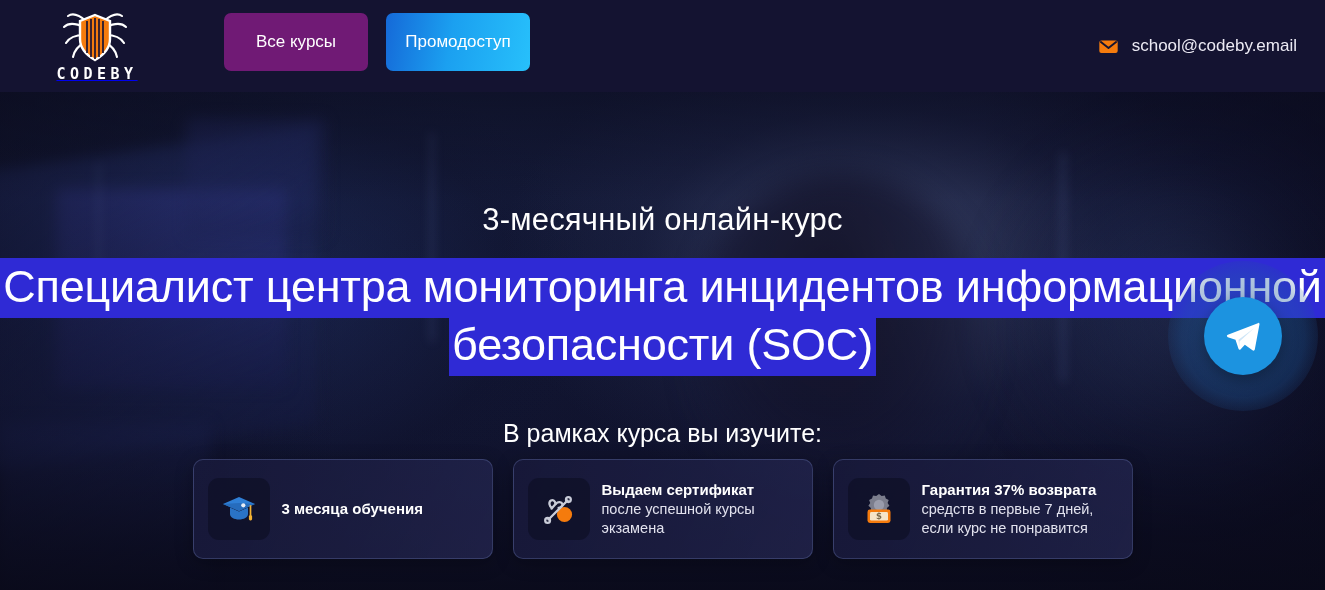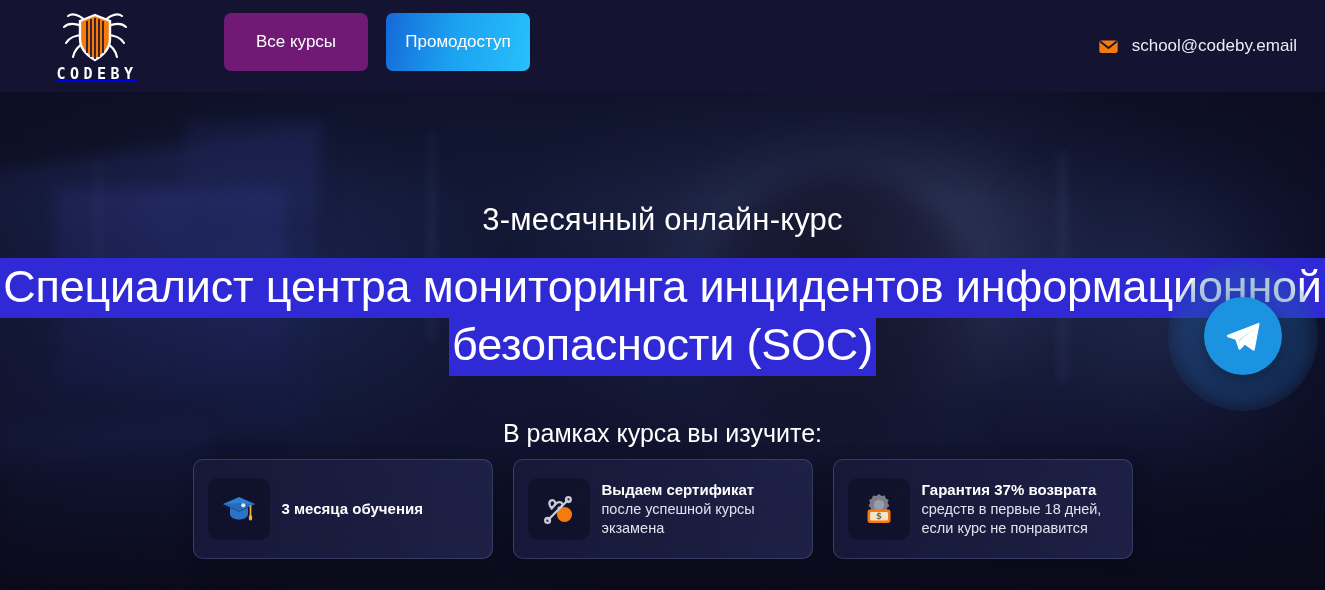--- a/index.html
+++ b/index.html
@@ -326,21 +326,21 @@
             <svg viewBox="0 0 40 40" aria-hidden="true">
               <path d="M20 5 l2.6 2 3.2-0.6 1 3.1 2.9 1.5 -1.1 3.1 1.8 2.7 -2.5 2.1 0.1 3.3 -3.2 0.5 -1.9 2.7 -3-1.3 -3 1.3 -1.9-2.7 -3.2-0.5 0.1-3.3 -2.5-2.1 1.8-2.7 -1.1-3.1 2.9-1.5 1-3.1 3.2 0.6 Z" fill="#7b7d8c"></path>
               <circle cx="20" cy="16" r="5.2" fill="#9a9cab"></circle>
               <rect x="8.5" y="20.5" width="23" height="13.5" rx="2.4" fill="#f57b0d"></rect>
               <rect x="11" y="23" width="18" height="8.6" rx="1.4" fill="#f6e4c8"></rect>
               <text x="20" y="29.6" text-anchor="middle" font-family="DejaVu Sans, sans-serif" font-size="8.5" font-weight="700" fill="#7b6a4d">$</text>
             </svg>
           </div>
           <div class="card-text">
             <div class="card-title">Гарантия 37% возврата</div>
-            <div class="card-desc">средств в первые 18 дней, если курс не понравится</div>
+            <div class="card-desc">средств в первые 7 дней, если курс не понравится</div>
           </div>
         </div>
 
       </div>
     </div>
   </div>
 
   <div class="fab-wrap">
     <div class="fab-halo"></div>
     <button class="fab">

